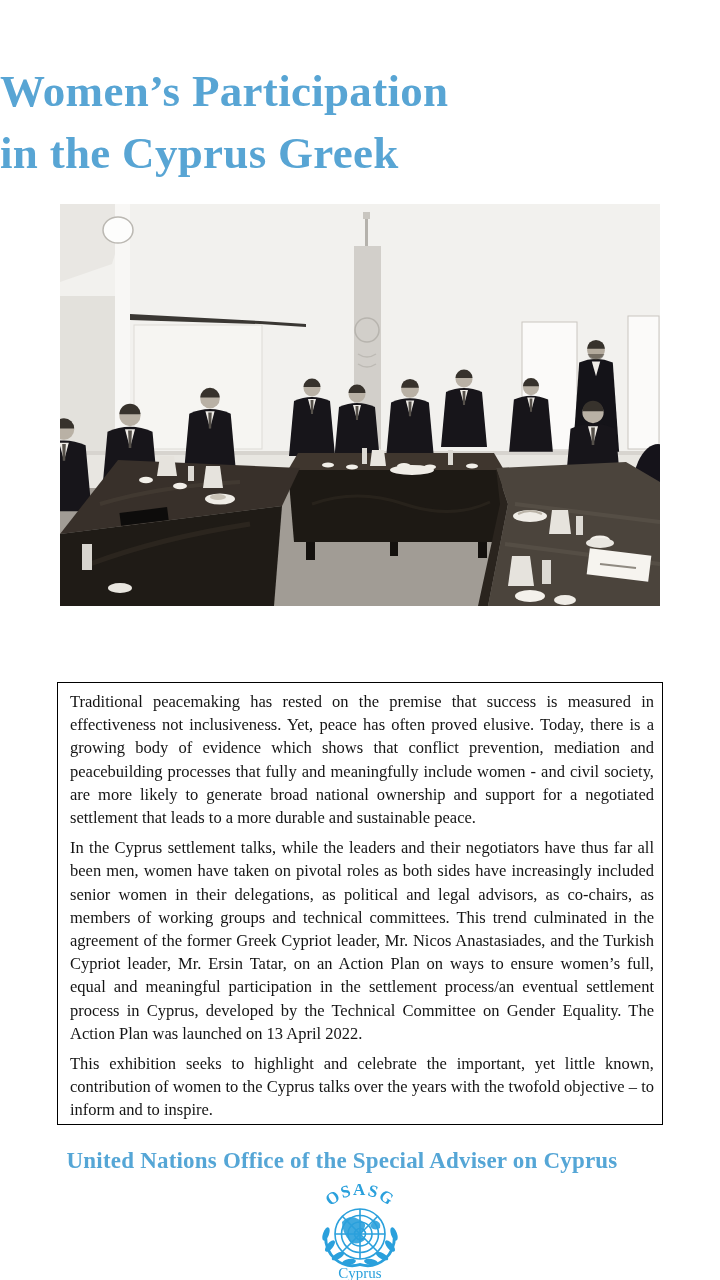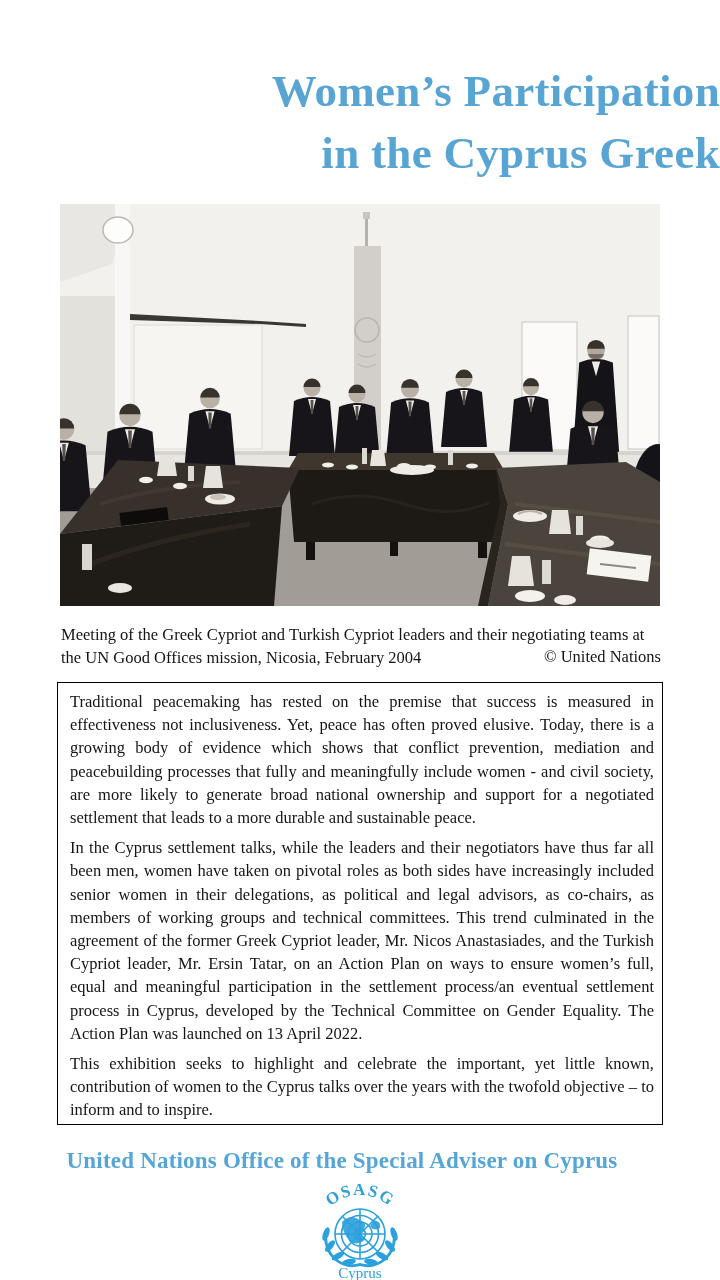--- a/index.html
+++ b/index.html
@@ -12,21 +12,21 @@
   *{box-sizing:border-box;}
   html,body{margin:0;padding:0;}
   body{
     width:720px;height:1280px;overflow:hidden;background:#ffffff;
     font-family:"Liberation Serif", serif;color:var(--body-text);
   }
   .page{position:relative;width:720px;height:1280px;background:#ffffff;}
 
   .title{
     position:absolute;top:60px;left:0;width:720px;margin:0;
-    text-align:right;color:var(--title-blue);
+    text-align:left;color:var(--title-blue);
     font-size:45px;line-height:1.38;font-weight:bold;letter-spacing:0.3px;
   }
 
   .photo-wrap{
     position:absolute;left:60px;top:204px;width:600px;height:402px;
     background:#efedea;overflow:hidden;
   }
   .photo-wrap svg{display:block;width:100%;height:100%;}
 
   .caption{
@@ -163,24 +163,20 @@
       <ellipse cx="540" cy="339" rx="14" ry="5" fill="#e9e6e0"></ellipse>
       <rect x="528" y="348" width="62" height="26" fill="#f6f4ef" transform="rotate(7 559 361)"></rect>
       <line x1="540" y1="360" x2="576" y2="364" stroke="#8f8a81" stroke-width="2"></line>
       <polygon points="452,352 470,352 474,382 448,382" fill="#e6e3dd"></polygon>
       <rect x="482" y="356" width="9" height="24" fill="#dcd9d3"></rect>
       <ellipse cx="470" cy="392" rx="15" ry="6" fill="#f4f1eb"></ellipse>
       <ellipse cx="505" cy="396" rx="11" ry="5" fill="#efece6"></ellipse>
     </svg>
   </div>
 
-  <div class="caption">
-    <span>Meeting of the Greek Cypriot and Turkish Cypriot leaders and their negotiating teams at the UN Good Offices mission, Nicosia, February 2004</span>
-    <span class="copyright">© United Nations</span>
-  </div>
 
   <div class="textbox">
     <p>Traditional peacemaking has rested on the premise that success is measured in effectiveness not inclusiveness. Yet, peace has often proved elusive. Today, there is a growing body of evidence which shows that conflict prevention, mediation and peacebuilding processes that fully and meaningfully include women - and civil society, are more likely to generate broad national ownership and support for a negotiated settlement that leads to a more durable and sustainable peace.</p>
     <p>In the Cyprus settlement talks, while the leaders and their negotiators have thus far all been men, women have taken on pivotal roles as both sides have increasingly included senior women in their delegations, as political and legal advisors, as co-chairs, as members of working groups and technical committees. This trend culminated in the agreement of the former Greek Cypriot leader, Mr. Nicos Anastasiades, and the Turkish Cypriot leader, Mr. Ersin Tatar, on an Action Plan on ways to ensure women’s full, equal and meaningful participation in the settlement process/an eventual settlement process in Cyprus, developed by the Technical Committee on Gender Equality. The Action Plan was launched on 13 April 2022.</p>
     <p>This exhibition seeks to highlight and celebrate the important, yet little known, contribution of women to the Cyprus talks over the years with the twofold objective – to inform and to inspire.</p>
   </div>
 
   <div class="footer-title">United Nations Office of the Special Adviser on Cyprus</div>
 
   <div class="logo">

